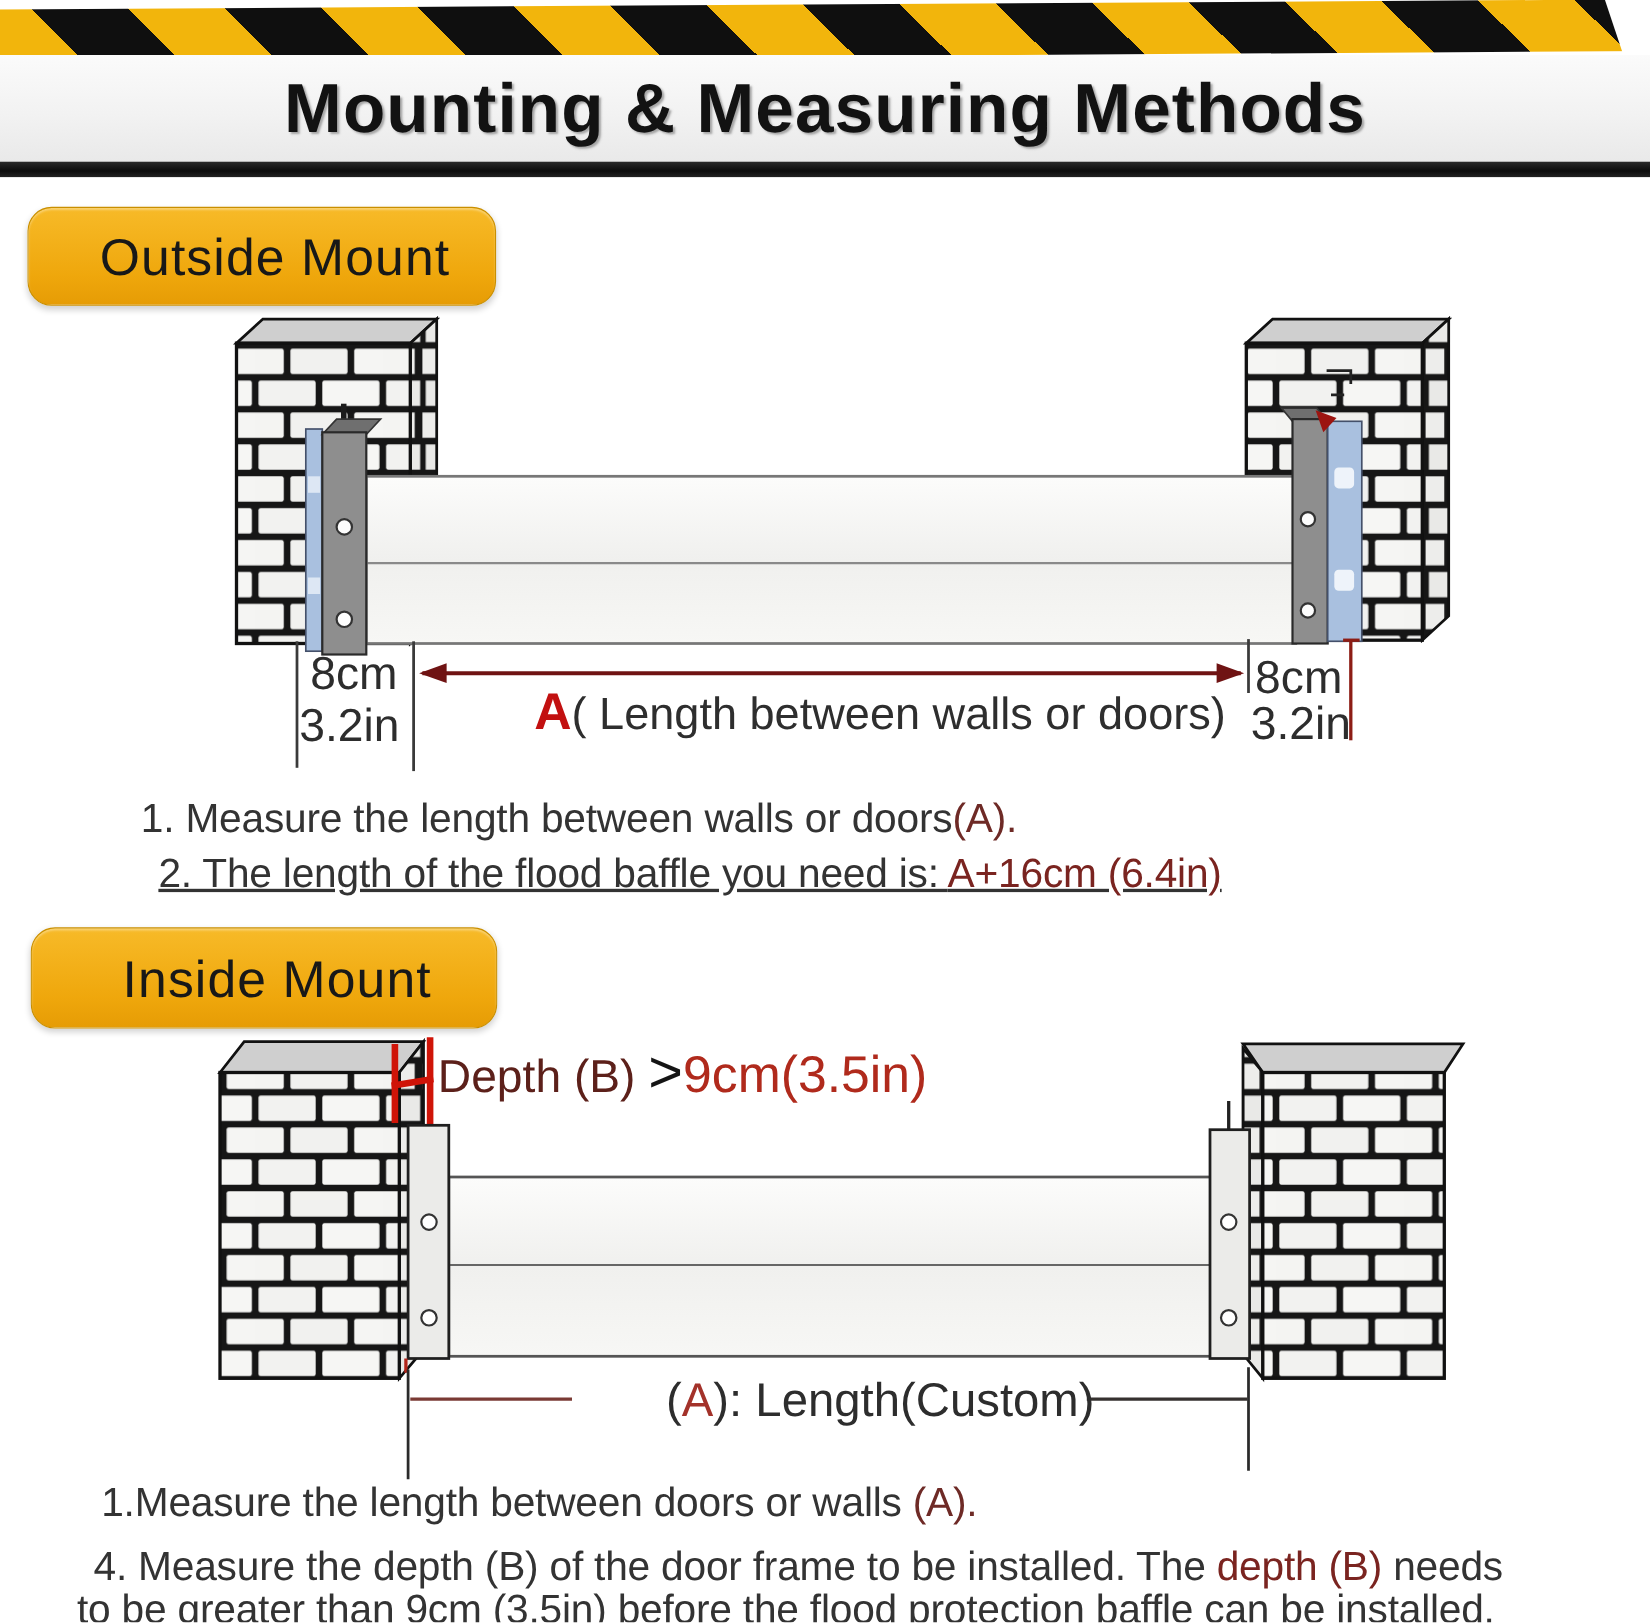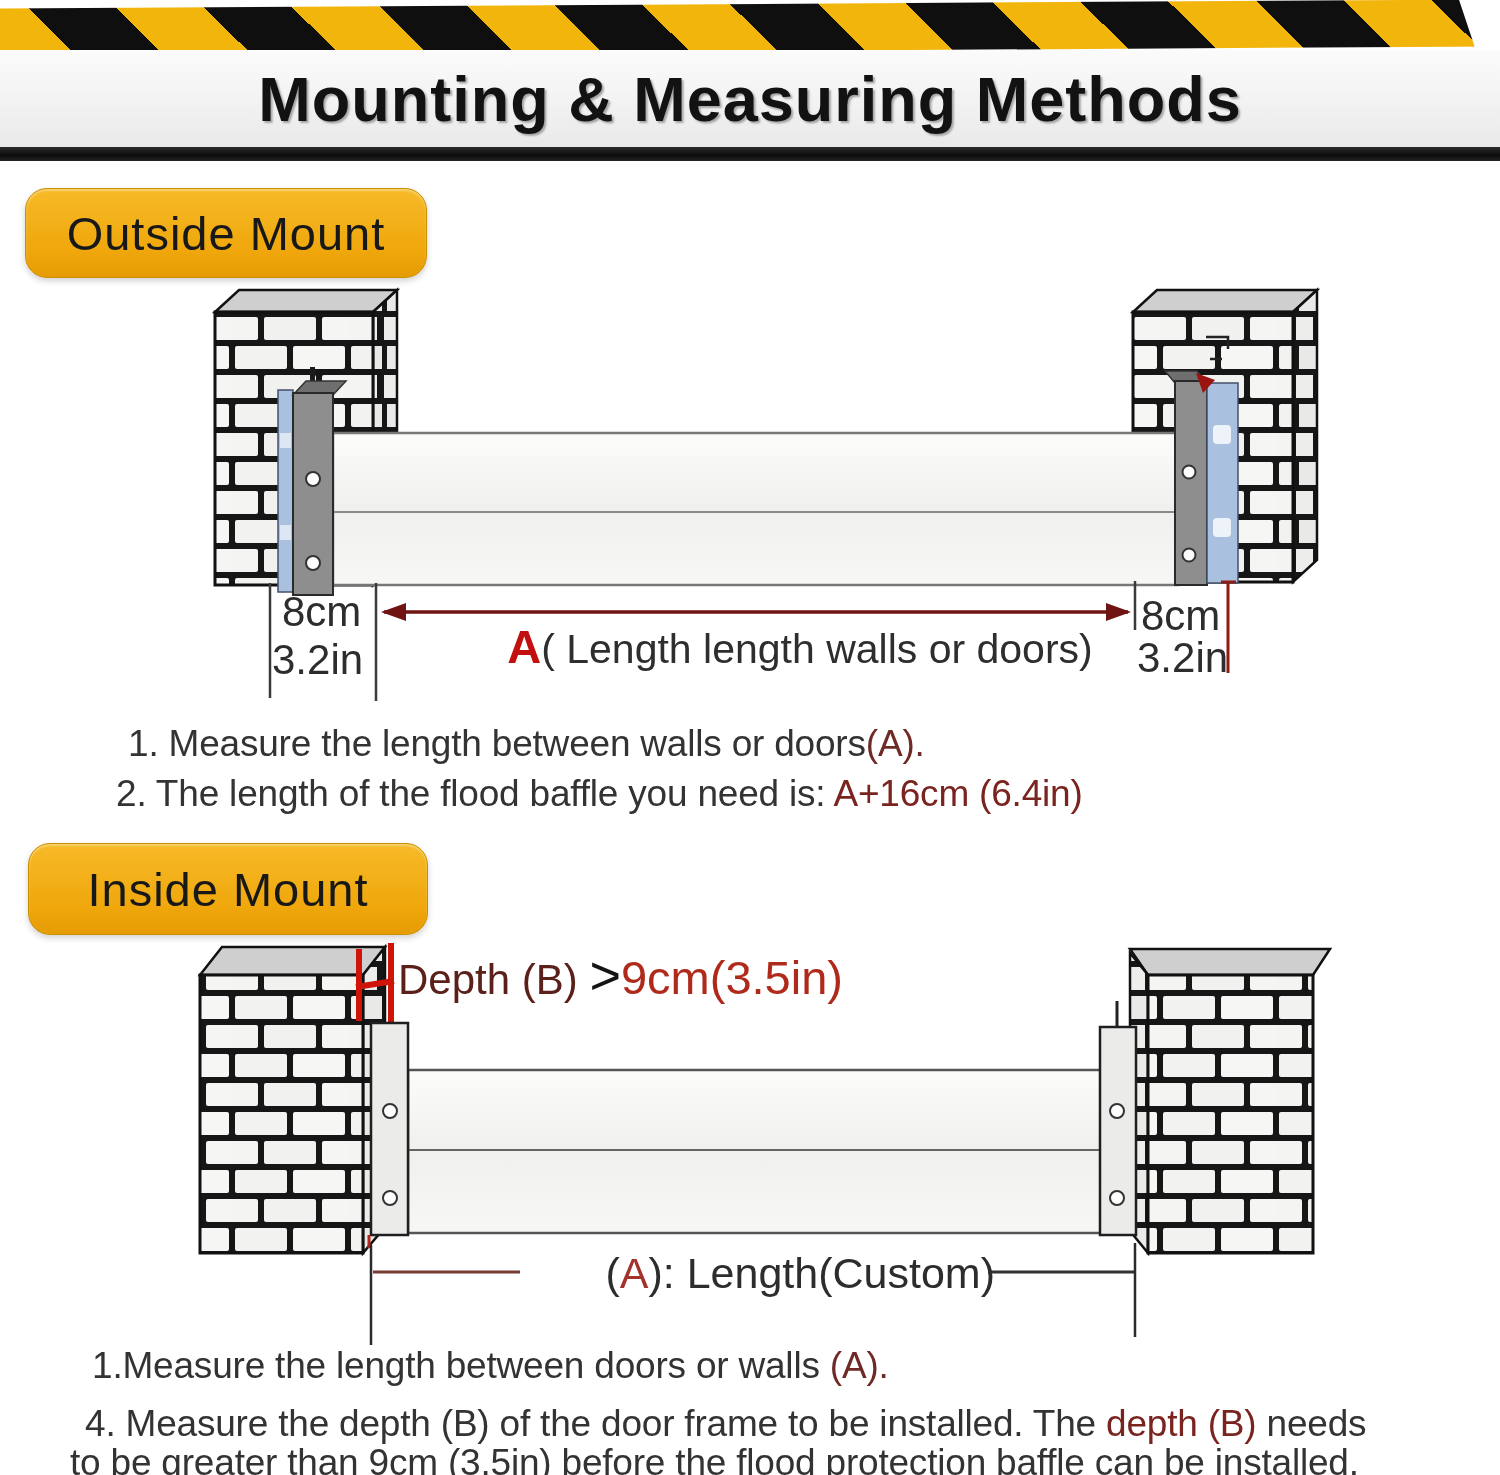--- a/index.html
+++ b/index.html
@@ -31,21 +31,21 @@
   .black-divider{
     position:absolute; left:0; top:147px; width:1500px; height:14px;
     background:linear-gradient(180deg,#2b2b2b,#0c0c0c 60%,#222);
   }
   
   .section-badge{
     position:absolute; border-radius:22px;
     background:linear-gradient(180deg,#f7ba28 0%,#efa70c 70%,#e69c05 100%);
     border:1px solid #c98f00;
     box-shadow:0 3px 6px rgba(0,0,0,0.18), inset 0 2px 2px rgba(255,255,255,0.35);
-    display:flex; align-items:center; justify-content:center;
+    display:flex; align-items:center; justify-content:center;padding-left:24px;
   }
   .badge-outside{left:25px; top:188px; width:400px; height:88px;}
   .badge-inside{left:28px; top:843px; width:398px; height:90px;}
   .section-badge span{font-size:47px; color:#181818; letter-spacing:1px; white-space:nowrap;}
   
   .diagram{position:absolute; left:0; width:1448px;}
   .diagram-1{top:285px; height:425px;}
   .diagram-2{top:935px; height:410px;}
   .diagram svg{position:absolute; left:0; top:0;}
   
@@ -67,21 +67,21 @@
   }
   .depth-prefix{font-size:42px; color:#5c201a;}
   .depth-gt{font-size:54px; color:#141414;}
   .depth-value{font-size:47px; color:#b02a1c;}
   
   .step{
     position:absolute; font-size:37px; color:#333333; white-space:nowrap;
     letter-spacing:-0.2px; line-height:1.2;text-align:right;
   }
   .out-step1{left:128px; top:722px;}
-  .out-step2{left:116px; top:772px;}
+  .out-step2{left:144px; top:772px;text-decoration:underline;}
   .in-step1{left:92px; top:1344px;}
   .in-step2{left:85px; top:1402px; font-size:37px;}
   .in-step3{left:70px; top:1441px; font-size:37px;}
   .hl-maroon{color:#7a2420;}
   .hl-dark-red{color:#6e2a26;}
 </style>
 </head>
 <body>
 
 <div class="page">
@@ -171,21 +171,21 @@
         <line x1="1221" y1="297" x2="1236" y2="297" stroke="#8d1d15" stroke-width="3"></line>
         <line x1="384" y1="327" x2="1128" y2="327" stroke="#6f1313" stroke-width="3.5"></line>
         <polygon points="381,327 406,318 406,336" fill="#6f1313"></polygon>
         <polygon points="1131,327 1106,318 1106,336" fill="#6f1313"></polygon>
       </g>
     </svg>
 
     <div class="dim" style="left:282px; top:306px;">8cm</div>
     <div class="dim" style="left:272px; top:354px;">3.2in</div>
     <div class="a-caption">
-      <span class="red-a">A</span><span>( Length length walls or doors)</span>
+      <span class="red-a">A</span><span>( Length between walls or doors)</span>
     </div>
     <div class="dim" style="left:1141px; top:310px;">8cm</div>
     <div class="dim" style="left:1137px; top:352px;">3.2in</div>
   </div>
 
   <div class="step out-step1">
     <span>1. Measure the length between walls or doors</span><span class="hl-dark-red">(A).</span>
   </div>
   <div class="step out-step2">
     <span>2. The length of the flood baffle you need is: </span><span class="hl-maroon">A+16cm (6.4in)</span>

